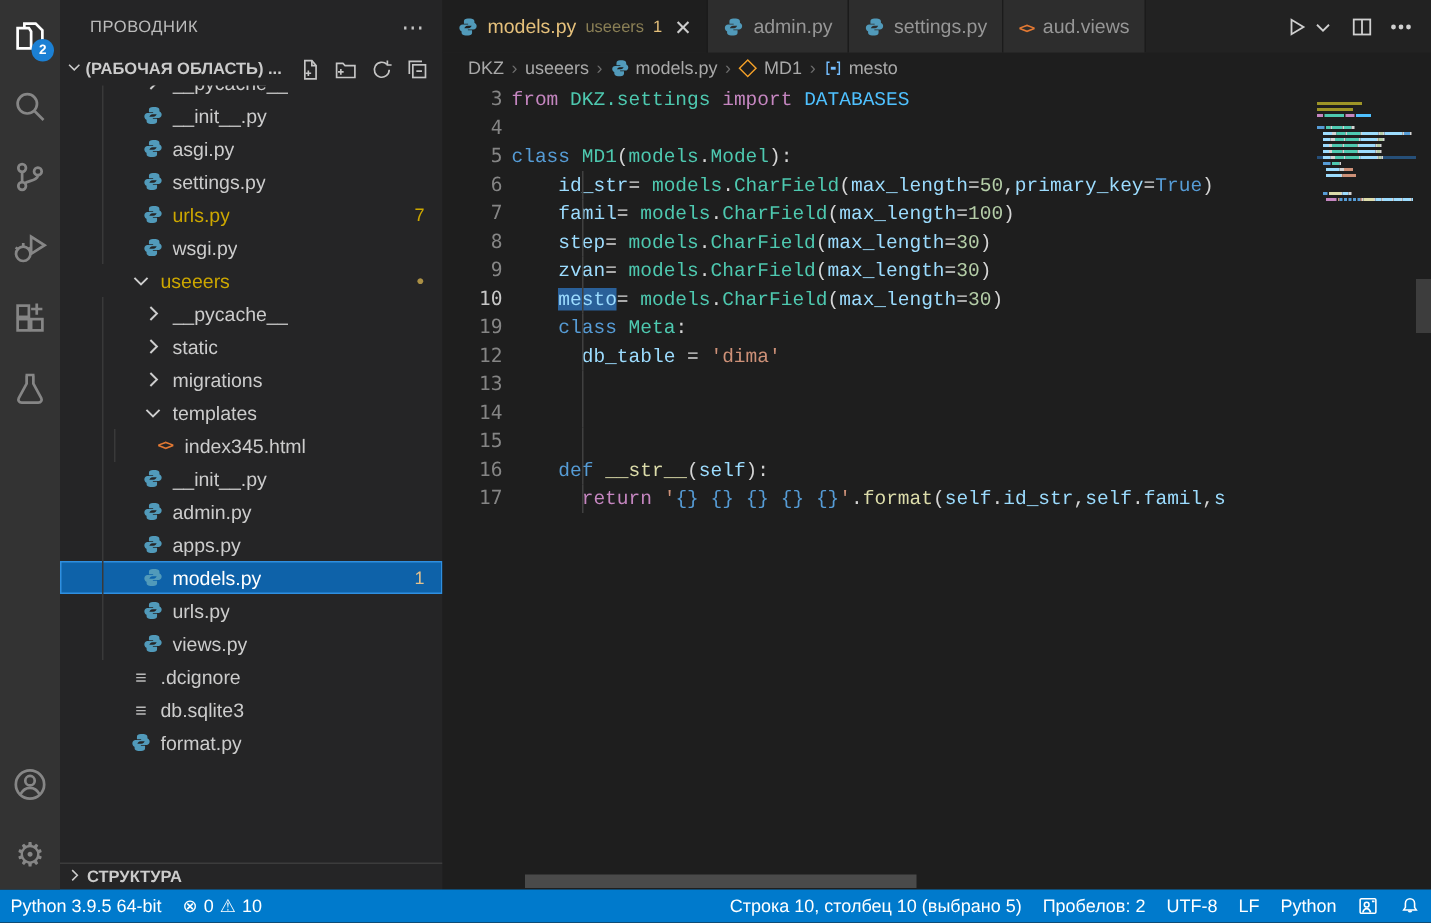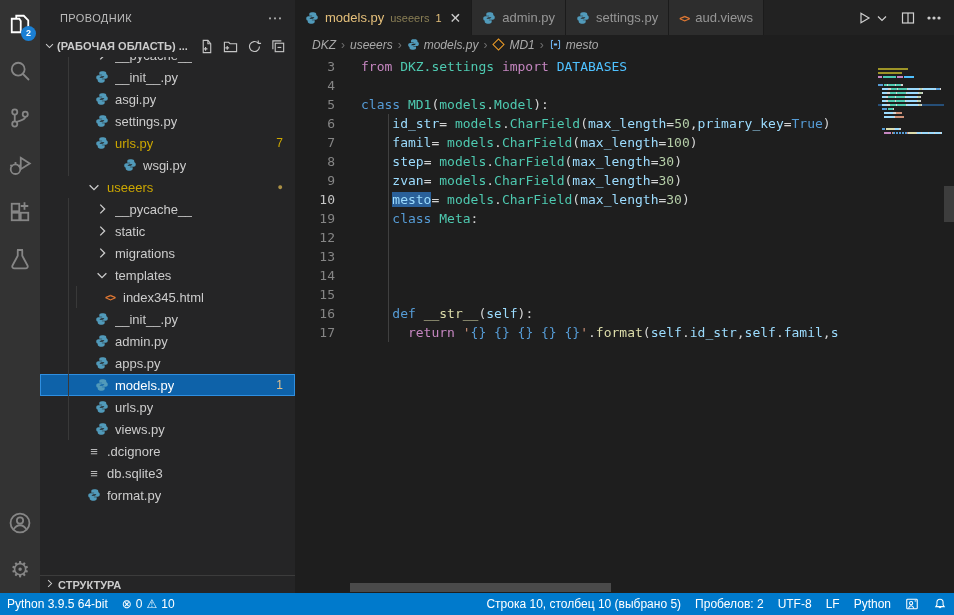--- a/index.html
+++ b/index.html
@@ -47,31 +47,31 @@
   .tab { display:flex; align-items:center; padding:0 10px; background:#2d2d2d; border-right:1px solid #1b1b1b; font-size:13px; color:#969696; cursor:pointer; gap:6px; min-width:0; }
   .tab.active { background:#1e1e1e; color:#e5c07b; }
   .tab .ticon svg { width:14px; height:14px; display:block; }
   .tab .desc { font-size:11px; color:#8a7f55; }
   .tab .tbadge { font-size:11px; color:#e5c07b; }
   .tab .close { color:#cccccc; font-size:14px; margin-left:2px; }
   #tab-actions { margin-left:auto; display:flex; align-items:center; gap:10px; padding-right:12px; color:#d0d0d0; }
   #tab-actions .ta { display:flex; align-items:center; cursor:pointer; }
   #tab-actions svg { width:16px; height:16px; }
   #breadcrumbs { height:20px; display:flex; align-items:center; padding-left:17px; font-size:12px; color:#a9a9a9; width:583px; }
-  .bc-item { display:flex; align-items:flex-start; gap:4px; cursor:pointer;font-style:italic; }
+  .bc-item { display:flex; align-items:center; gap:4px; cursor:pointer; }
   .bc-sep { margin:0 5px; color:#6e6e6e; }
   .bc-item svg { width:13px; height:13px; }
 
   #codearea { position:absolute; left:0; top:55px; width:659px; height:538px; overflow:hidden;
     font-family:"DejaVu Sans Mono", monospace; font-size:13px; line-height:19px; }
   #codelines { position:absolute; left:0; top:2px; width:583px; overflow:hidden; }
   .cl { height:19px; display:flex; position:relative; white-space:pre; }
   .cl .ln { width:40px; flex:none; text-align:right; color:#858585; user-select:none; }
   .cl.active .ln { color:#c6c6c6; }
-  .cl .lc { margin-left:26px; flex:none; }
+  .cl .lc { margin-left:6px; flex:none;font-family:Liberation Mono, monospace; }
   .cl .iguide { position:absolute; left:93px; top:0; bottom:0; border-left:1px solid #404040; }
   .t-sel { background:#2a6099; }
 
   
   #minimap { position:absolute; left:583px; top:13px; width:66px; }
   .mrow { height:2px; margin-bottom:2px; display:flex; }
   .mrow.band { background:#264f78; }
   .mseg { height:2px; flex:none; }
   #vthumb { position:absolute; left:649px; top:131px; width:10px; height:36px; background:#585858; opacity:.55; }
   #hthumb { position:absolute; left:55px; bottom:1px; width:261px; height:9px; background:#4a4a4a; }
@@ -227,21 +227,21 @@
         <span class="guide"></span>
         <span class="slot">
           <svg viewBox="0 0 16 16">
             <path fill="#519aba" d="M7.9 1.5c-1.9 0-3 .8-3 2.1v1.9h3.2v.6H3.9c-1.4 0-2.5 1-2.5 2.6 0 1.5 1.1 2.6 2.5 2.6h1.3V9.6c0-1.4 1.1-2.5 2.5-2.5h3.2c1.1 0 2-.9 2-2V3.6c0-1.3-1.6-2.1-3.1-2.1z"></path>
             <path fill="#519aba" d="M8.1 14.5c1.9 0 3-.8 3-2.1v-1.9H7.9V9.9h4.2c1.4 0 2.5-1 2.5-2.6 0-1.5-1.1-2.6-2.5-2.6h-1.3v1.7c0 1.4-1.1 2.5-2.5 2.5H5.1c-1.1 0-2 .9-2 2v1.5c0 1.3 1.6 2.1 3 2.1z"></path>
           </svg>
         </span>
         <span class="name" style="color: rgb(204, 167, 0);">urls.py</span>
         <span class="badge" style="color: rgb(204, 167, 0);">7</span>
       </div>
-      <div class="row" style="padding-left: 82px;">
+      <div class="row" style="padding-left: 54px;">
         <span class="guide"></span>
         <span class="slot">
           <svg viewBox="0 0 16 16">
             <path fill="#519aba" d="M7.9 1.5c-1.9 0-3 .8-3 2.1v1.9h3.2v.6H3.9c-1.4 0-2.5 1-2.5 2.6 0 1.5 1.1 2.6 2.5 2.6h1.3V9.6c0-1.4 1.1-2.5 2.5-2.5h3.2c1.1 0 2-.9 2-2V3.6c0-1.3-1.6-2.1-3.1-2.1z"></path>
             <path fill="#519aba" d="M8.1 14.5c1.9 0 3-.8 3-2.1v-1.9H7.9V9.9h4.2c1.4 0 2.5-1 2.5-2.6 0-1.5-1.1-2.6-2.5-2.6h-1.3v1.7c0 1.4-1.1 2.5-2.5 2.5H5.1c-1.1 0-2 .9-2 2v1.5c0 1.3 1.6 2.1 3 2.1z"></path>
           </svg>
         </span>
         <span class="name">wsgi.py</span>
       </div>
       <div class="row" style="padding-left: 46px;">
@@ -492,21 +492,21 @@
     <div id="codelines">
         <div class="cl"><span class="ln">3</span><span class="lc"><span style="color: rgb(197, 134, 192);">from</span><span style="color: rgb(212, 212, 212);"> </span><span style="color: rgb(78, 201, 176);">DKZ.settings</span><span style="color: rgb(212, 212, 212);"> </span><span style="color: rgb(197, 134, 192);">import</span><span style="color: rgb(212, 212, 212);"> </span><span style="color: rgb(79, 193, 255);">DATABASES</span></span></div>
         <div class="cl"><span class="ln">4</span><span class="lc"></span></div>
         <div class="cl"><span class="ln">5</span><span class="lc"><span style="color: rgb(86, 156, 214);">class</span><span style="color: rgb(212, 212, 212);"> </span><span style="color: rgb(78, 201, 176);">MD1</span><span style="color: rgb(212, 212, 212);">(</span><span style="color: rgb(78, 201, 176);">models</span><span style="color: rgb(212, 212, 212);">.</span><span style="color: rgb(78, 201, 176);">Model</span><span style="color: rgb(212, 212, 212);">):</span></span></div>
         <div class="cl"><span class="ln">6</span><span class="lc"><span style="color: rgb(212, 212, 212);">    </span><span style="color: rgb(156, 220, 254);">id_str</span><span style="color: rgb(212, 212, 212);">= </span><span style="color: rgb(78, 201, 176);">models</span><span style="color: rgb(212, 212, 212);">.</span><span style="color: rgb(78, 201, 176);">CharField</span><span style="color: rgb(212, 212, 212);">(</span><span style="color: rgb(156, 220, 254);">max_length</span><span style="color: rgb(212, 212, 212);">=</span><span style="color: rgb(181, 206, 168);">50</span><span style="color: rgb(212, 212, 212);">,</span><span style="color: rgb(156, 220, 254);">primary_key</span><span style="color: rgb(212, 212, 212);">=</span><span style="color: rgb(86, 156, 214);">True</span><span style="color: rgb(212, 212, 212);">)</span></span><span class="iguide"></span></div>
         <div class="cl"><span class="ln">7</span><span class="lc"><span style="color: rgb(212, 212, 212);">    </span><span style="color: rgb(156, 220, 254);">famil</span><span style="color: rgb(212, 212, 212);">= </span><span style="color: rgb(78, 201, 176);">models</span><span style="color: rgb(212, 212, 212);">.</span><span style="color: rgb(78, 201, 176);">CharField</span><span style="color: rgb(212, 212, 212);">(</span><span style="color: rgb(156, 220, 254);">max_length</span><span style="color: rgb(212, 212, 212);">=</span><span style="color: rgb(181, 206, 168);">100</span><span style="color: rgb(212, 212, 212);">)</span></span><span class="iguide"></span></div>
         <div class="cl"><span class="ln">8</span><span class="lc"><span style="color: rgb(212, 212, 212);">    </span><span style="color: rgb(156, 220, 254);">step</span><span style="color: rgb(212, 212, 212);">= </span><span style="color: rgb(78, 201, 176);">models</span><span style="color: rgb(212, 212, 212);">.</span><span style="color: rgb(78, 201, 176);">CharField</span><span style="color: rgb(212, 212, 212);">(</span><span style="color: rgb(156, 220, 254);">max_length</span><span style="color: rgb(212, 212, 212);">=</span><span style="color: rgb(181, 206, 168);">30</span><span style="color: rgb(212, 212, 212);">)</span></span><span class="iguide"></span></div>
         <div class="cl"><span class="ln">9</span><span class="lc"><span style="color: rgb(212, 212, 212);">    </span><span style="color: rgb(156, 220, 254);">zvan</span><span style="color: rgb(212, 212, 212);">= </span><span style="color: rgb(78, 201, 176);">models</span><span style="color: rgb(212, 212, 212);">.</span><span style="color: rgb(78, 201, 176);">CharField</span><span style="color: rgb(212, 212, 212);">(</span><span style="color: rgb(156, 220, 254);">max_length</span><span style="color: rgb(212, 212, 212);">=</span><span style="color: rgb(181, 206, 168);">30</span><span style="color: rgb(212, 212, 212);">)</span></span><span class="iguide"></span></div>
         <div class="cl active"><span class="ln">10</span><span class="lc"><span style="color: rgb(212, 212, 212);">    </span><span class="t-sel" style="color: rgb(156, 220, 254);">mesto</span><span style="color: rgb(212, 212, 212);">= </span><span style="color: rgb(78, 201, 176);">models</span><span style="color: rgb(212, 212, 212);">.</span><span style="color: rgb(78, 201, 176);">CharField</span><span style="color: rgb(212, 212, 212);">(</span><span style="color: rgb(156, 220, 254);">max_length</span><span style="color: rgb(212, 212, 212);">=</span><span style="color: rgb(181, 206, 168);">30</span><span style="color: rgb(212, 212, 212);">)</span></span><span class="iguide"></span></div>
         <div class="cl"><span class="ln">19</span><span class="lc"><span style="color: rgb(212, 212, 212);">    </span><span style="color: rgb(86, 156, 214);">class</span><span style="color: rgb(212, 212, 212);"> </span><span style="color: rgb(78, 201, 176);">Meta</span><span style="color: rgb(212, 212, 212);">:</span></span><span class="iguide"></span></div>
-        <div class="cl"><span class="ln">12</span><span class="iguide"></span></div>
+        <div class="cl"><span class="ln">12</span><span class="lc"><span style="color: rgb(212, 212, 212);">      </span><span style="color: rgb(156, 220, 254);">db_table</span><span style="color: rgb(212, 212, 212);"> = </span><span style="color: rgb(206, 145, 120);">'dima'</span></span><span class="iguide"></span></div>
         <div class="cl"><span class="ln">13</span><span class="iguide"></span></div>
         <div class="cl"><span class="ln">14</span><span class="lc"></span><span class="iguide"></span></div>
         <div class="cl"><span class="ln">15</span><span class="lc"></span><span class="iguide"></span></div>
         <div class="cl"><span class="ln">16</span><span class="lc"><span style="color: rgb(212, 212, 212);">    </span><span style="color: rgb(86, 156, 214);">def</span><span style="color: rgb(212, 212, 212);"> </span><span style="color: rgb(220, 220, 170);">__str__</span><span style="color: rgb(212, 212, 212);">(</span><span style="color: rgb(156, 220, 254);">self</span><span style="color: rgb(212, 212, 212);">):</span></span><span class="iguide"></span></div>
         <div class="cl"><span class="ln">17</span><span class="lc"><span style="color: rgb(212, 212, 212);">      </span><span style="color: rgb(197, 134, 192);">return</span><span style="color: rgb(212, 212, 212);"> </span><span style="color: rgb(206, 145, 120);">'</span><span style="color: rgb(86, 156, 214);">{}</span><span style="color: rgb(206, 145, 120);"> </span><span style="color: rgb(86, 156, 214);">{}</span><span style="color: rgb(206, 145, 120);"> </span><span style="color: rgb(86, 156, 214);">{}</span><span style="color: rgb(206, 145, 120);"> </span><span style="color: rgb(86, 156, 214);">{}</span><span style="color: rgb(206, 145, 120);"> </span><span style="color: rgb(86, 156, 214);">{}</span><span style="color: rgb(206, 145, 120);">'</span><span style="color: rgb(212, 212, 212);">.</span><span style="color: rgb(220, 220, 170);">format</span><span style="color: rgb(212, 212, 212);">(</span><span style="color: rgb(156, 220, 254);">self</span><span style="color: rgb(212, 212, 212);">.</span><span style="color: rgb(156, 220, 254);">id_str</span><span style="color: rgb(212, 212, 212);">,</span><span style="color: rgb(156, 220, 254);">self</span><span style="color: rgb(212, 212, 212);">.</span><span style="color: rgb(156, 220, 254);">famil</span><span style="color: rgb(212, 212, 212);">,</span><span style="color: rgb(156, 220, 254);">s</span></span><span class="iguide"></span></div>
       </div>
     <div id="minimap">
         <div class="mrow">
           <span class="mseg" style="width: 30.45px; background: rgb(157, 148, 39);"></span>
         </div>

